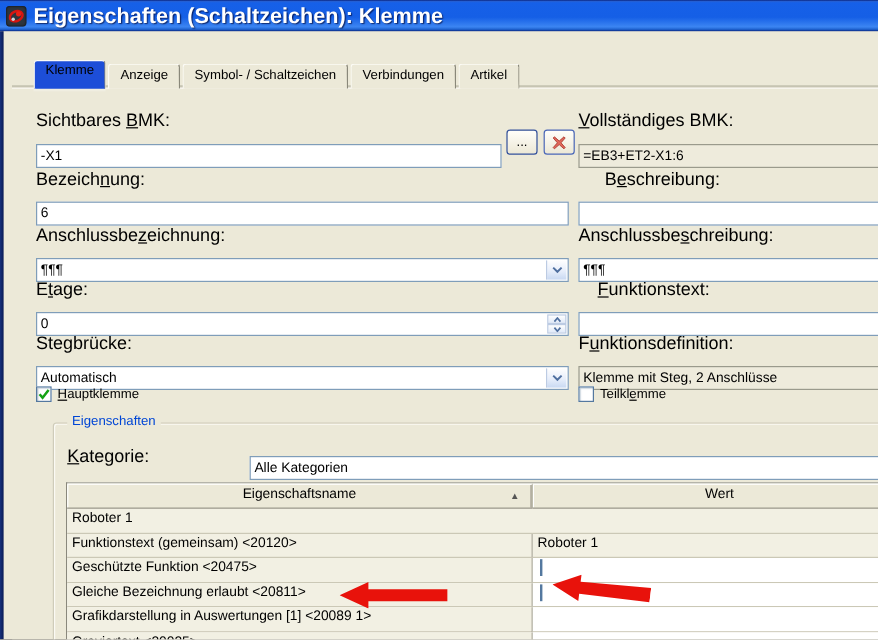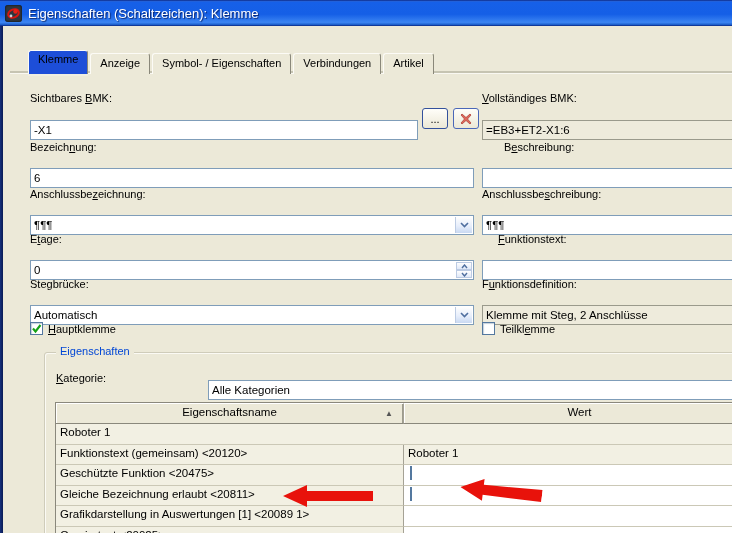--- a/index.html
+++ b/index.html
@@ -9,38 +9,38 @@
     background:#ece9d8;font-family:"Liberation Sans",sans-serif;color:#000;
   }
   
   #titlebar{
     position:absolute;left:0;top:0;width:100%;height:26px;
     background:linear-gradient(180deg,#0a2580 0%,#2461d8 5%,#1660e8 9%,#155fe6 55%,#3c85f2 86%,#1f63d0 94%,#0a2580 100%);
     display:flex;align-items:center;padding-left:5px;
   }
   #titleicon{width:17px;height:17px;border-radius:3px;background:#2e353d;flex:0 0 auto;
     display:flex;align-items:center;justify-content:center;box-shadow:inset 0 0 2px #000;}
-  #titletext{color:#fff;font-size:13px;font-weight:normal;margin-left:6px;white-space:nowrap;
+  #titletext{color:#fff;font-size:18px;font-weight:bold;margin-left:6px;white-space:nowrap;
     text-shadow:1px 1px 1px rgba(0,0,40,.65);}
   #leftborder{position:absolute;left:0;top:26px;width:3px;height:507px;
     background:linear-gradient(90deg,#16307c,#0a1b55);}
   
   #tabpage{position:absolute;left:10px;top:73px;width:760px;height:500px;
     background:#ece9d8;border-top:1px solid #f9f8f2;box-shadow:0 -2px 0 rgba(130,128,110,.35);}
   #tabs{position:absolute;left:28px;top:51px;height:23px;display:flex;align-items:flex-end;z-index:3;}
   .tab{
     height:21px;padding:3px 9px 0 9px;font-size:11px;white-space:nowrap;
     background:#ece9d8;border:1px solid #8a887a;border-bottom:none;
     border-top-color:#fcfbf6;border-left-color:#fcfbf6;
     border-radius:3px 3px 0 0;margin-right:2px;position:relative;color:#000;
   }
   .tab.active{height:24px;padding-top:2px;background:#1d4ed8;z-index:4;
     box-shadow:0 2px 0 #f0eee1;}
   
-  .lbl{position:absolute;font-size:11px;white-space:nowrap;}
+  .lbl{position:absolute;font-size:15px;white-space:nowrap;}
   .fld{position:absolute;height:20px;border:1px solid #7f9db9;background:#fff;
     font-size:11.5px;line-height:18px;padding:0 3px;white-space:nowrap;overflow:hidden;margin-top:12px;}
   .fld.ro{background:#eeebdc;border-color:#9a9a8c;}
   .combo .arrowbtn{position:absolute;right:1px;top:1px;bottom:1px;width:17px;
     background:linear-gradient(180deg,#fefefe,#e7eefb 55%,#c9d9f2);
     border-left:1px solid #bccbe3;display:flex;align-items:center;justify-content:center;}
   .spin{position:absolute;right:1px;top:1px;bottom:1px;width:16px;display:flex;flex-direction:column;}
   .spin>div{flex:1;background:linear-gradient(180deg,#fefefe,#e0e9f8);
     border:1px solid #bccbe3;display:flex;align-items:center;justify-content:center;}
   .btn{position:absolute;height:21px;border:1px solid #33519c;border-radius:3px;
@@ -55,21 +55,21 @@
   #groupbox{position:absolute;left:44px;top:352px;width:740px;height:210px;
     border:1px solid #cfccba;border-radius:3px;box-shadow:inset 1px 1px 0 #fbfaf4;}
   #grouplabel{position:absolute;left:56px;top:345px;background:#ece9d8;padding:0 4px;
     font-size:11px;color:#0046d5;}
   
   #proptable{position:absolute;left:55px;top:402px;width:700px;height:140px;
     border-top:1px solid #8a887c;border-left:1px solid #8a887c;font-size:11.5px;background:#fff;}
   .trow{display:flex;height:20.5px;}
   .trow.header{height:21px;}
   .tcell{padding:2px 4px;white-space:nowrap;overflow:hidden;border-bottom:1px solid #cbc8b6;}
-  .tcell.name{width:348px;background:#f2f0e3;border-right:1px solid #a5a295;}
+  .tcell.name{width:388px;background:#f2f0e3;border-right:1px solid #a5a295;}
   .tcell.val{flex:1;background:#fff;position:relative;}
   .tcell.val.rotext{background:#f2f0e3;}
   .trow.header .tcell{background:#ece9d8;text-align:center;position:relative;
     border-bottom:1px solid #8a887c;border-top:1px solid #fff;
     box-shadow:inset -1px 0 0 #9d9b8d, inset 1px 0 0 #fff;}
   .sorticon{position:absolute;right:10px;top:5px;font-size:8px;color:#555;line-height:10px;}
   .cellcb{position:relative;width:13px;height:13px;margin:1px 0 0 2px;background:#fff;
     border:1px solid #54789f;box-shadow:inset 1px 1px 1px rgba(90,120,150,.35);}
   
   .redarrow{position:absolute;z-index:9;}
@@ -88,21 +88,21 @@
       </svg>
     </div>
     <div id="titletext">Eigenschaften (Schaltzeichen): Klemme</div>
   </div>
   <div id="leftborder"></div>
 
   <div id="tabpage"></div>
   <div id="tabs">
     <div class="tab active">Klemme</div>
     <div class="tab">Anzeige</div>
-    <div class="tab">Symbol- / Eigenschaften</div>
+    <div class="tab">Symbol- / Schaltzeichen</div>
     <div class="tab">Verbindungen</div>
     <div class="tab">Artikel</div>
   </div>
 
   <div class="lbl" style="left:30px;top:92px">Sichtbares <u>B</u>MK:</div>
   <div class="fld" style="left:30px;top:108px;width:388px">-X1</div>
   <div class="btn" style="left:422px;top:108px;width:26px">...</div>
   <div class="btn" style="left:453px;top:108px;width:26px;border-color:#4a67b8">
     <svg width="12" height="12" viewBox="0 0 12 12">
       <path d="M2 1 L6 4.5 L10 1 L11 2 L7.5 6 L11 10 L10 11 L6 7.5 L2 11 L1 10 L4.5 6 L1 2 Z" fill="#e0695c" stroke="#a8352b" stroke-width="0.7"></path>

